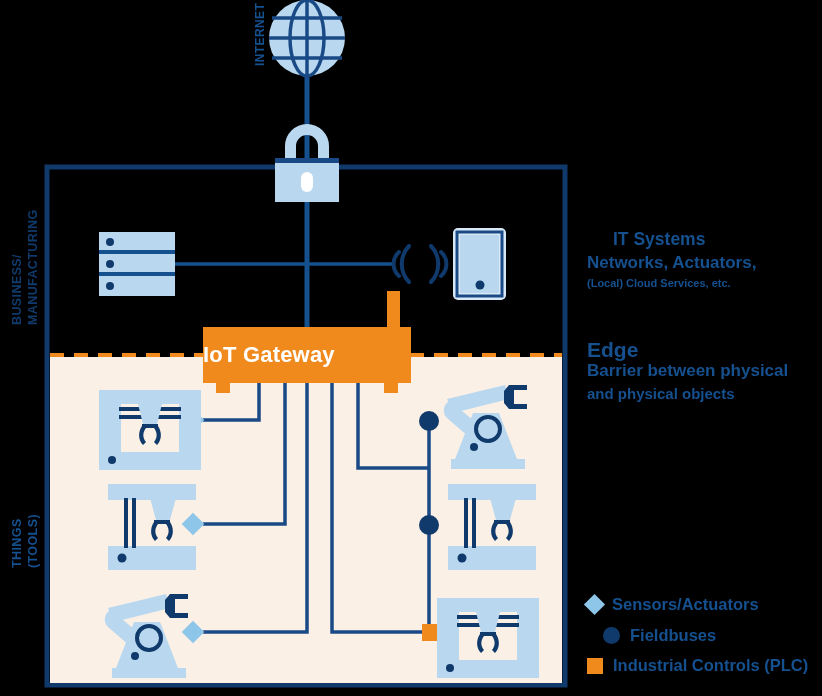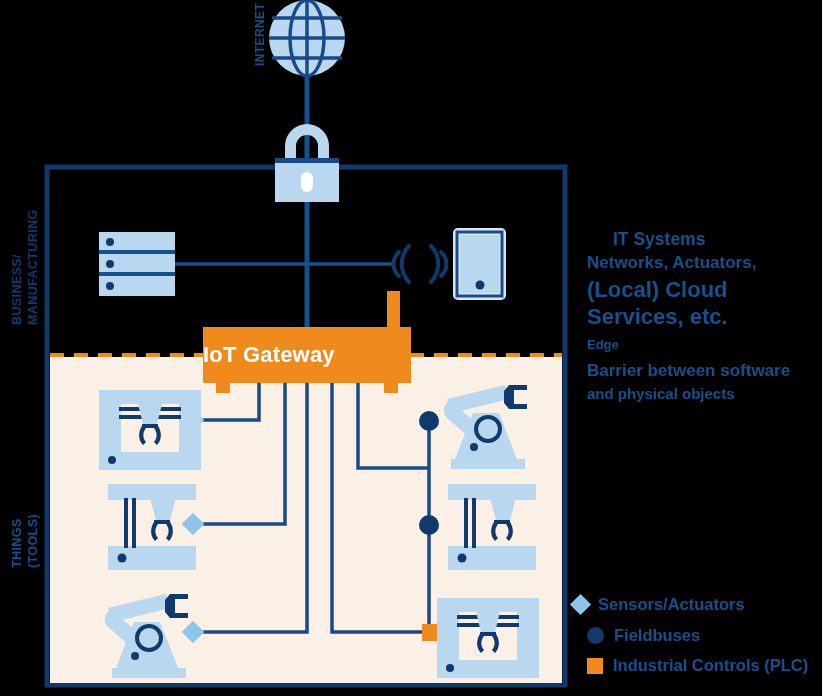--- a/index.html
+++ b/index.html
@@ -187,31 +187,31 @@
   <div class="vlabel" style="left:26px;top:325px;transform:rotate(-90deg);
        color:#103a6b;font-size:12.5px;">MANUFACTURING</div>
 
   <div class="vlabel" style="left:10px;top:568px;transform:rotate(-90deg);
        color:#15508f;font-size:12.5px;">THINGS</div>
   <div class="vlabel" style="left:26px;top:568px;transform:rotate(-90deg);
        color:#15508f;font-size:12.5px;">(TOOLS)</div>
 
   <div class="txt" style="left:587px;top:229px;font-size:17.5px;margin-left:26px;">IT Systems</div>
   <div class="txt" style="left:587px;top:253px;font-size:17px;">Networks, Actuators,</div>
-  <div class="txt" style="left:587px;top:277px;font-size:22px;">(Local) Cloud Services, etc.</div>
-
-  <div class="txt" style="left:587px;top:337px;font-size:13px;">Edge</div>
-  <div class="txt" style="left:587px;top:361px;font-size:17px;">Barrier between software</div>
+  <div class="txt" style="left:587px;top:277px;font-size:11px;">(Local) Cloud Services, etc.</div>
+
+  <div class="txt" style="left:587px;top:337px;font-size:21px;">Edge</div>
+  <div class="txt" style="left:587px;top:361px;font-size:17px;">Barrier between physical</div>
   <div class="txt" style="left:587px;top:385px;font-size:15px;">and physical objects</div>
 
-  <div class="legend-row" style="left:573px;top:595px;text-align:center;">
+  <div class="legend-row" style="left:587px;top:595px;text-align:center;">
     <span class="lg-diamond"></span>
     <span>Sensors/Actuators</span>
   </div>
-  <div class="legend-row" style="left:587px;top:626px;justify-content:flex-end;">
+  <div class="legend-row" style="left:603px;top:626px;justify-content:flex-end;">
     <span class="lg-circle"></span>
     <span>Fieldbuses</span>
   </div>
   <div class="legend-row" style="left:587px;top:656px;">
     <span class="lg-square"></span>
     <span>Industrial Controls (PLC)</span>
   </div>
 
 </div>
 

